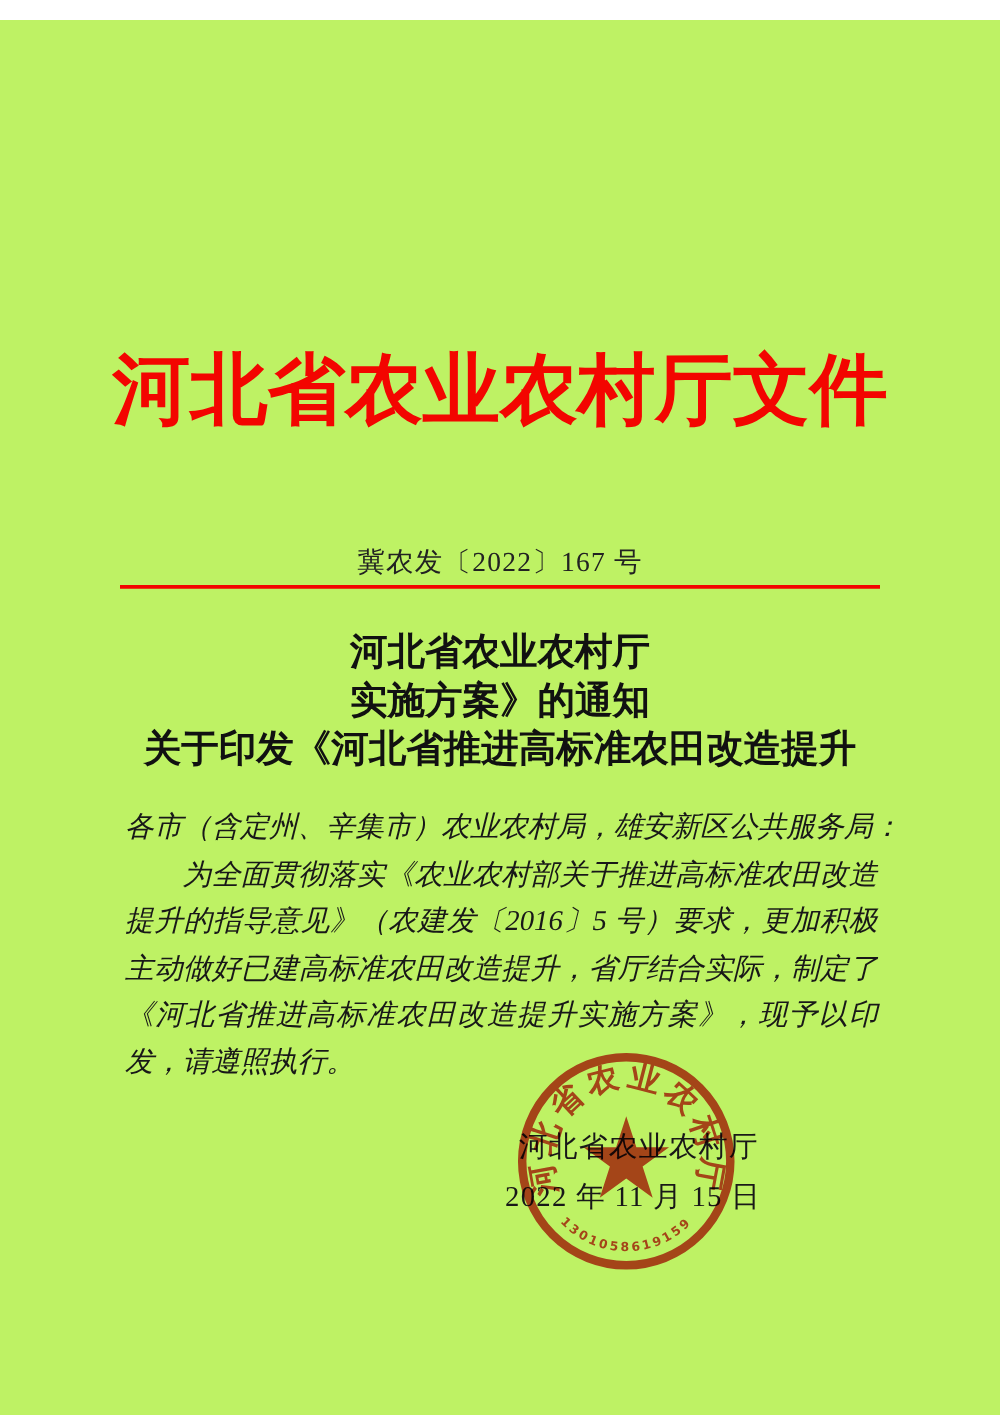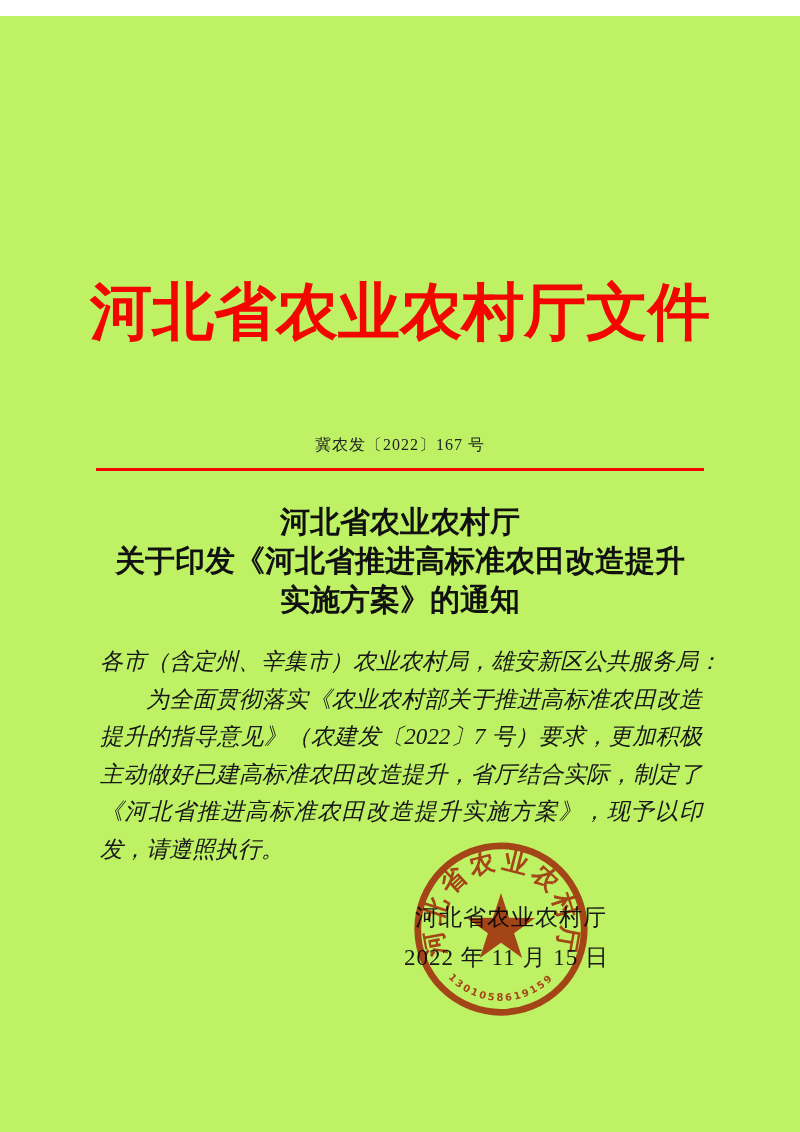--- a/index.html
+++ b/index.html
@@ -25,21 +25,21 @@
     letter-spacing: 0px;
     color: #f30500;
     white-space: nowrap;
   }
   .doc-number {
     position: absolute;
     top: 419px;
     left: 0;
     width: 100%;
     text-align: center;
-    font-size: 16px;
+    font-size: 22px;
     letter-spacing: 1px;
     color: #222;
   }
   .red-line {
     position: absolute;
     top: 452px;
     left: 96px;
     width: 608px;
     height: 3px;
     background: #f30500;
@@ -108,27 +108,27 @@
 <div class="page">
 
   <div class="red-head">河北省农业农村厅文件</div>
 
   <div class="doc-number">冀农发〔2022〕167 号</div>
 
   <div class="red-line"></div>
 
   <div class="doc-title">
     <div>河北省农业农村厅</div>
+    <div>实施方案》的通知</div>
     <div>关于印发《河北省推进高标准农田改造提升</div>
-    <div>实施方案》的通知</div>
   </div>
 
   <div class="body-block">
     <div class="salutation">各市（含定州、辛集市）农业农村局，雄安新区公共服务局：</div>
-    <div class="paragraph">为全面贯彻落实《农业农村部关于推进高标准农田改造提升的指导意见》（农建发〔2022〕7 号）要求，更加积极主动做好已建高标准农田改造提升，省厅结合实际，制定了《河北省推进高标准农田改造提升实施方案》，现予以印发，请遵照执行。</div>
+    <div class="paragraph">为全面贯彻落实《农业农村部关于推进高标准农田改造提升的指导意见》（农建发〔2016〕5 号）要求，更加积极主动做好已建高标准农田改造提升，省厅结合实际，制定了《河北省推进高标准农田改造提升实施方案》，现予以印发，请遵照执行。</div>
   </div>
 
   <div class="signature">河北省农业农村厅</div>
 
   <div class="sign-date">2022 年 11 月 15 日</div>
 
   <svg class="seal" viewBox="0 0 200 200" aria-hidden="true">
 
     <circle cx="100" cy="100" r="92.5" fill="none" stroke="#d9382c" stroke-width="7.5"></circle>
 

